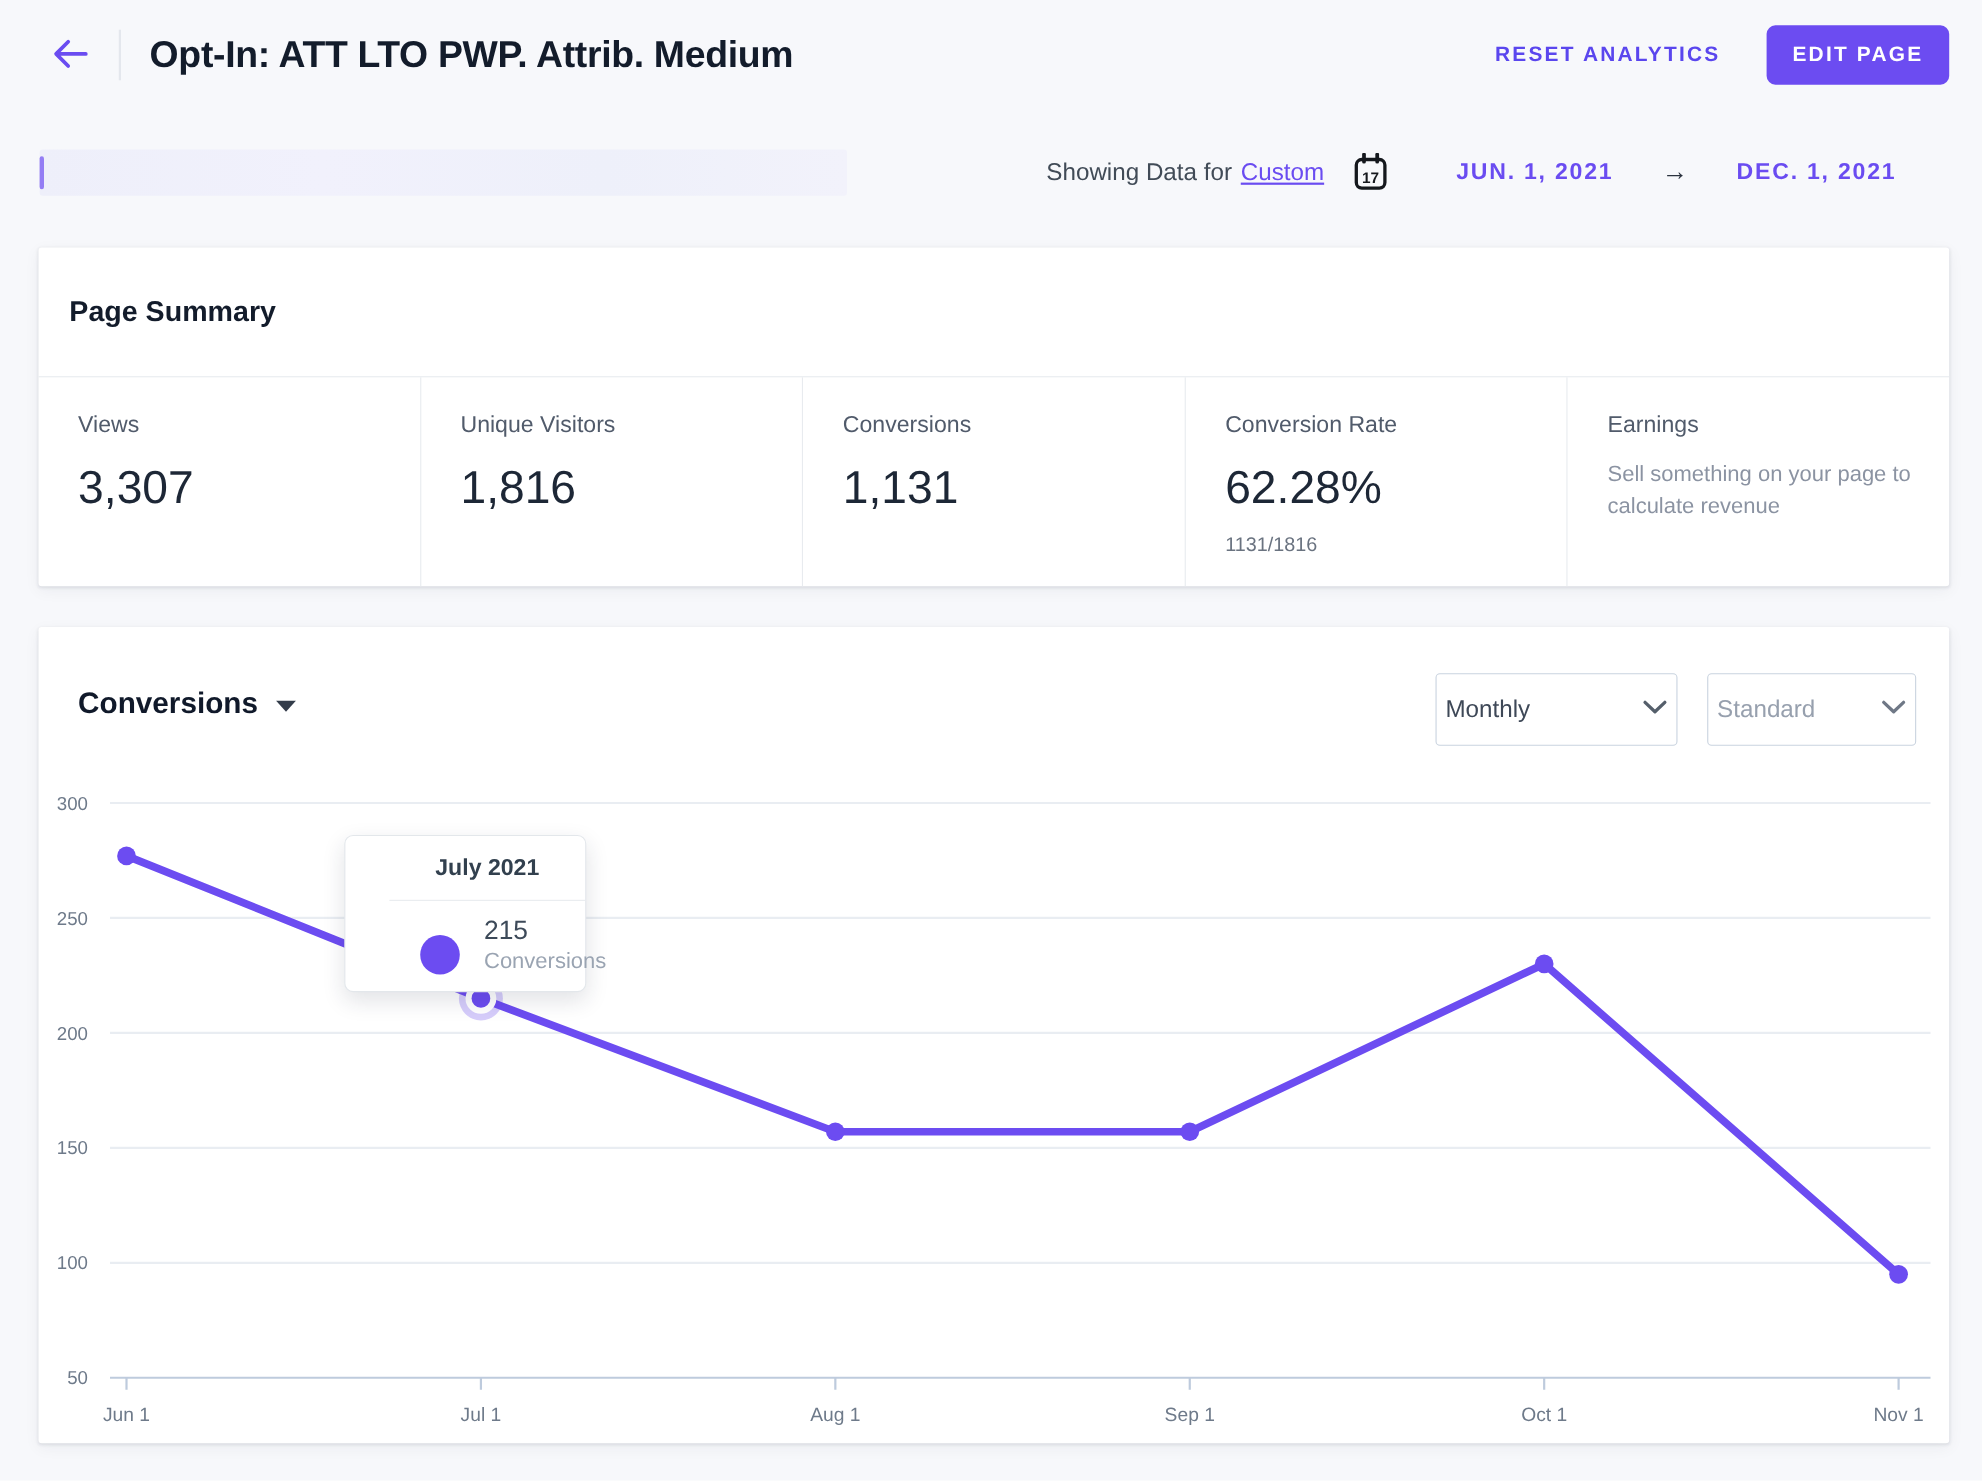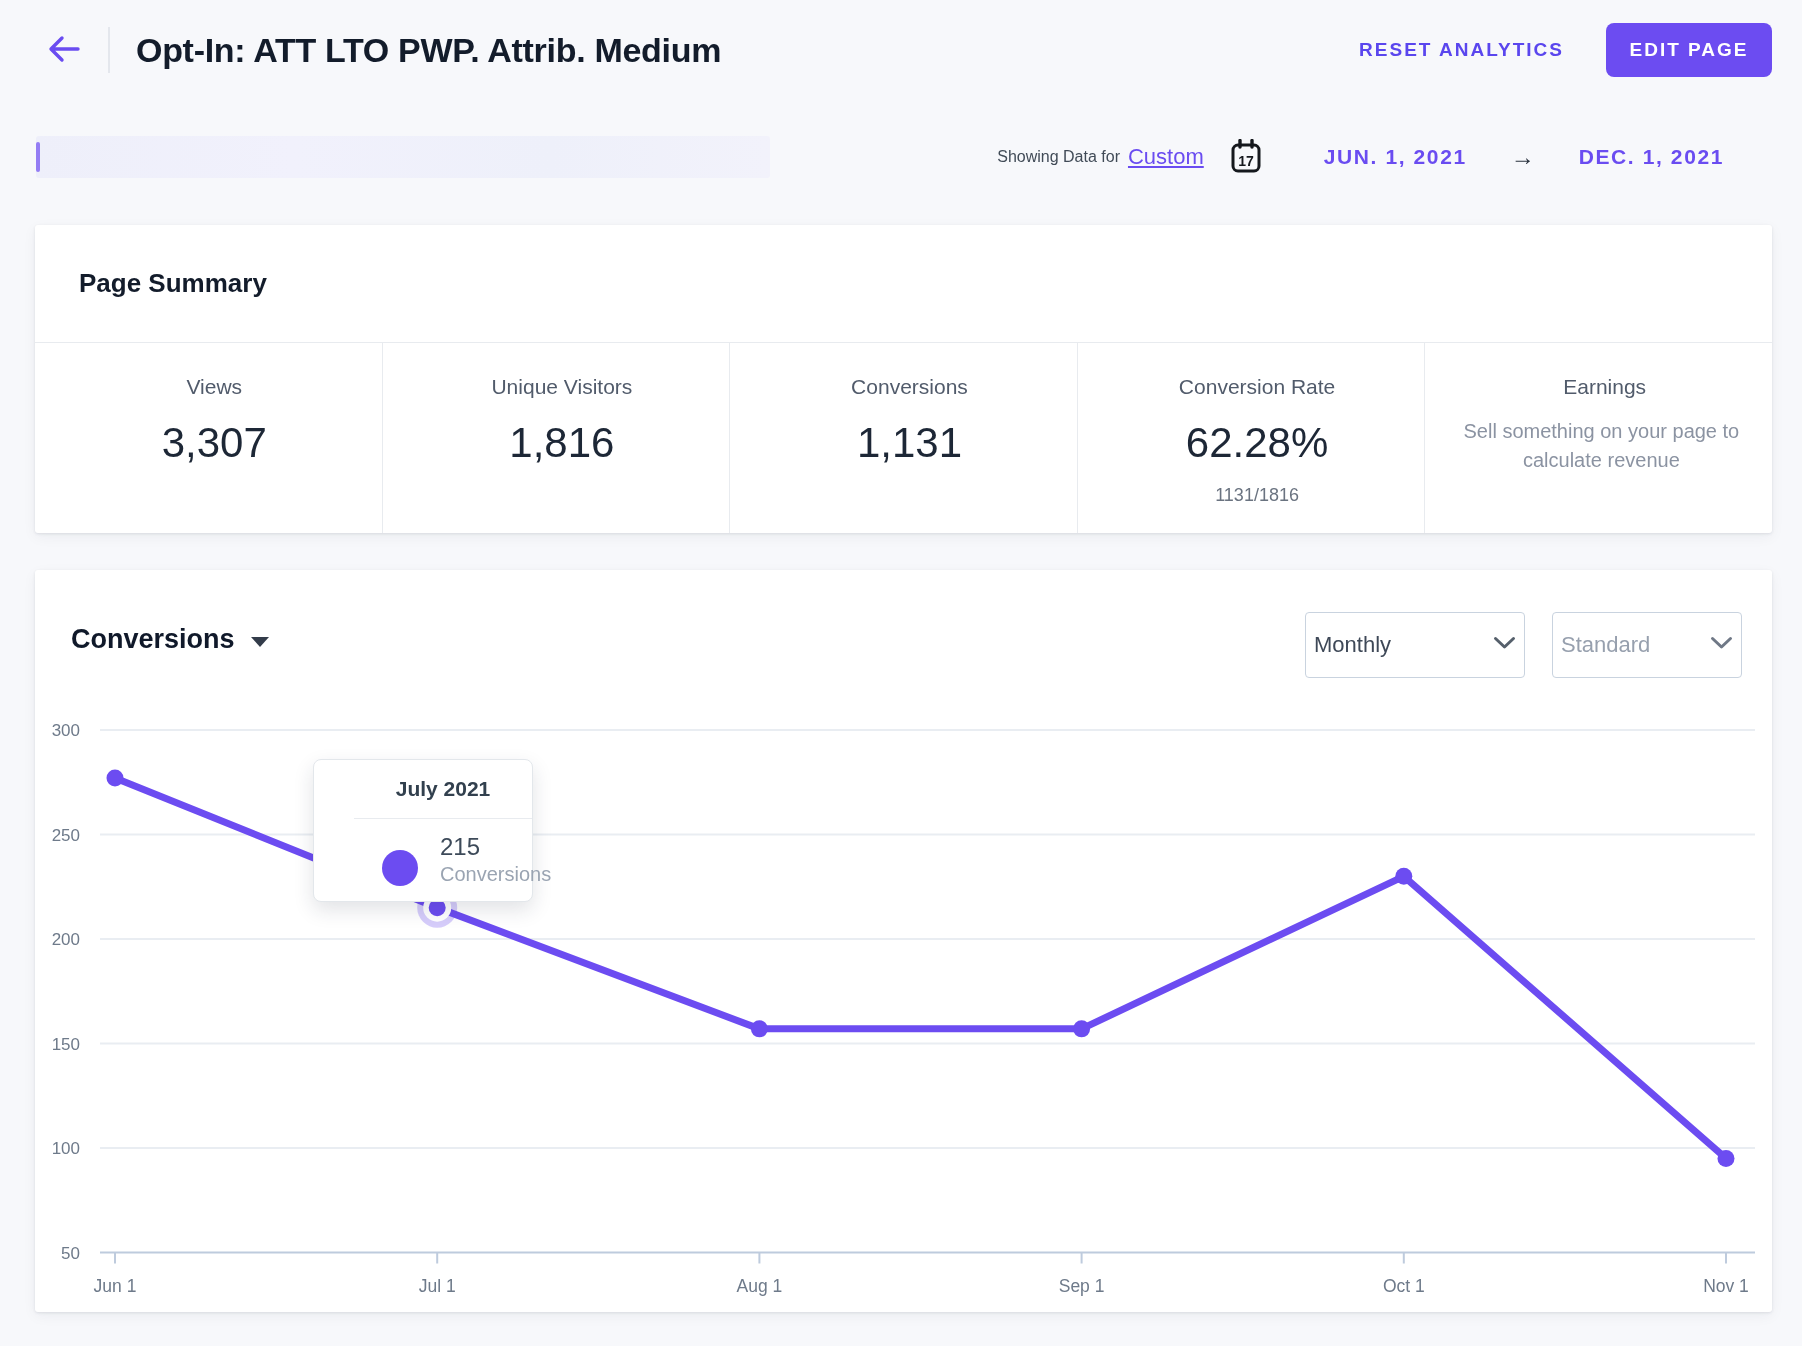--- a/index.html
+++ b/index.html
@@ -21,38 +21,38 @@
               font-family:"Liberation Sans", sans-serif; cursor:pointer; }
 
   
   .redacted-bar { position:absolute; left:36px; top:136px; width:734px; height:42px;
                   border-radius:3px;
                   background:linear-gradient(90deg,#eeeffa 0%,#f1f1fc 35%,#eef0fa 70%,#f2f2fb 100%); }
   .redacted-cursor { position:absolute; left:0px; top:6px; width:4px; height:30px;
                      background:#8468f2; border-radius:2px; opacity:.85; }
   .date-bar { position:absolute; top:136px; right:78px; height:42px;
               display:flex; align-items:center; }
-  .showing-label { font-size:16px; color:#414b57; }
+  .showing-label { font-size:22px; color:#414b57; }
   .custom-link { font-size:22px; color:#6a4cf1; text-decoration:underline; margin-left:8px; cursor:pointer; }
   .cal-icon { margin-left:26px; cursor:pointer; display:flex; align-items:center; }
   .date-link { font-size:21px; font-weight:bold; color:#6a4cf1; letter-spacing:1.6px;
                text-decoration:none; cursor:pointer; }
   .date-start { margin-left:62px; }
   .date-arrow { font-size:24px; color:#2a323e; margin:0 44px; }
 
   
   .card { position:absolute; left:35px; width:1737px; background:#fff; border-radius:3px;
           box-shadow:0 1px 3px rgba(20,30,50,.10), 0 4px 14px rgba(20,30,50,.05); }
 
   
   .summary-card { top:225px; height:308px; }
-  .summary-head { height:118px; display:flex; align-items:center; padding:0 44px;
+  .summary-head { height:118px; display:flex; align-items:center; padding:0 28px;
                   border-bottom:1px solid #e8ebef; }
   .summary-title { font-size:26px; font-weight:bold; color:#131c2b; }
-  .summary-stats { display:flex; height:190px;text-align:center; }
+  .summary-stats { display:flex; height:190px; }
   .stat-col { flex:1; padding:32px 24px 0 36px; }
   .stat-col + .stat-col { border-left:1px solid #e8ebef; }
   .stat-label { font-size:21px; color:#515b6b; margin-bottom:20px; }
   .stat-value { font-size:42px; color:#1d2736; }
   .stat-sub { font-size:18px; color:#6a7380; margin-top:18px; }
   .stat-desc { font-size:20px; color:#8b93a2; line-height:1.45; max-width:280px; margin-top:-2px; }
 
   
   .chart-card { top:570px; height:742px; }
   .chart-head { display:flex; justify-content:space-between; align-items:flex-start;

